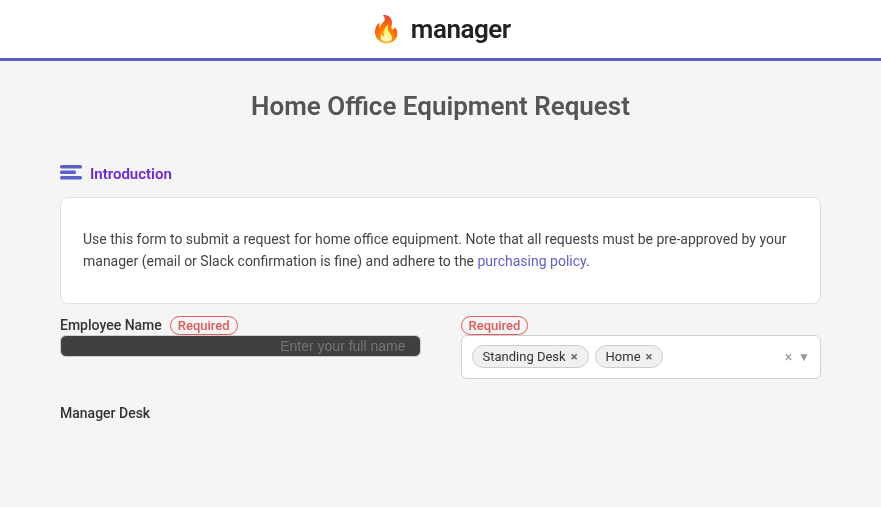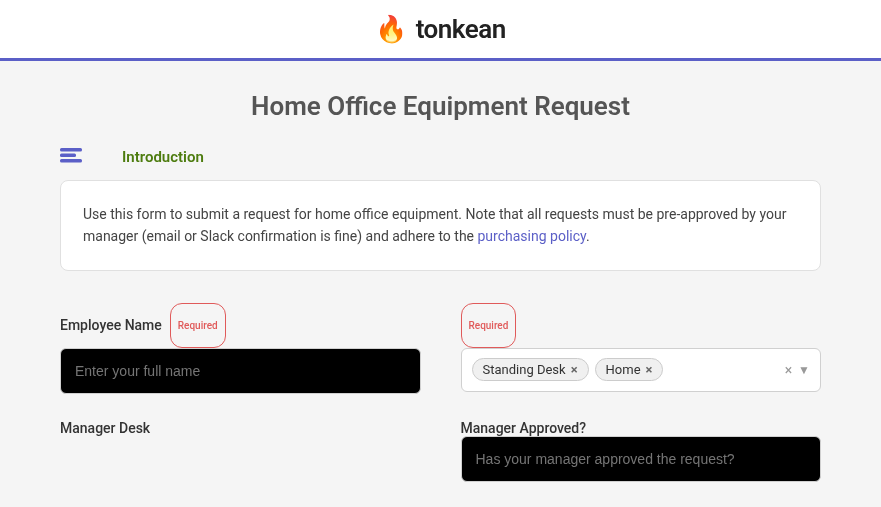--- a/index.html
+++ b/index.html
@@ -31,44 +31,43 @@
     }
     .page-content {
       padding: 30px 60px;
       background: #f5f5f5;
     }
     .form-title {
       text-align: center;
       font-size: 26px;
       font-weight: 600;
       color: #555;
-      margin-bottom: 27px;
+      margin-bottom: 44px;
     }
     .section-header {
       display: flex;
       align-items: center;
       gap: 8px;
       margin-bottom: 14px;
     }
     .section-icon {
       display: flex;
       align-items: center;
     }
     .section-label {
       font-size: 15px;
       font-weight: 600;
-      color: #4d7c0f;
-      margin-left: 32px;
+      color: #6d28d9;
     }
     .intro-box {
       background: #ffffff;
       border: 1px solid #e0e0e0;
       border-radius: 8px;
-      padding: 22px 22px;
-      margin-bottom: 32px;
+      padding: 30px 22px;
+      margin-bottom: 12px;
       font-size: 14px;
       color: #444;
       line-height: 1.6;
     }
     .intro-box a {
       color: #5b5fc7;
       text-decoration: none;
     }
     .form-row {
       display: flex;
@@ -85,35 +84,36 @@
       display: flex;
       align-items: center;
       gap: 8px;
       font-size: 14px;
       font-weight: 500;
       color: #333;
     }
     .required-badge {
       border: 1.5px solid #e05a5a;
       color: #e05a5a;
-      font-size: 10px;
+      font-size: 13px;
       font-weight: 500;
-      padding: 16px 7px;
+      padding: 1px 7px;
       border-radius: 12px;
       background: transparent;
     }
     .text-input {
       width: 100%;
       border: 1px solid #d0d0d0;
       border-radius: 6px;
-      padding: 14px 14px;
+      padding: 2px 14px;
       font-size: 14px;
       color: #aaa;
-      background: #000000;
+      background: #404040;
       outline: none;
+      text-align: right;
     }
     .multi-select-box {
       width: 100%;
       border: 1px solid #d0d0d0;
       border-radius: 6px;
       padding: 8px 10px;
       background: #fff;
       display: flex;
       align-items: center;
       flex-wrap: wrap;
@@ -155,21 +155,21 @@
       font-size: 12px;
       cursor: pointer;
     }
   </style>
 </head>
 <body>
 
 <div class="header">
   <div class="header-logo">
     <span style="font-size:26px;">🔥</span>
-    <span class="header-title">tonkean</span>
+    <span class="header-title">manager</span>
   </div>
 </div>
 
 <div class="page-content">
 
   <div class="form-title">Home Office Equipment Request</div>
 
   <div class="section-header">
     <span class="section-icon">
       <svg width="22" height="18" viewBox="0 0 22 18" fill="none" xmlns="http://www.w3.org/2000/svg">
@@ -218,22 +218,16 @@
   </div>
 
   <div class="form-row">
 
     <div class="form-group">
       <div class="field-label">
         <span>Manager Desk</span>
       </div>
     </div>
 
-    <div class="form-group">
-      <div class="field-label">
-        <span>Manager Approved?</span>
-      </div>
-      <input type="text" class="text-input" placeholder="Has your manager approved the request?" style="">
-    </div>
 
   </div>
 
 </div>
 
 </body></html>

